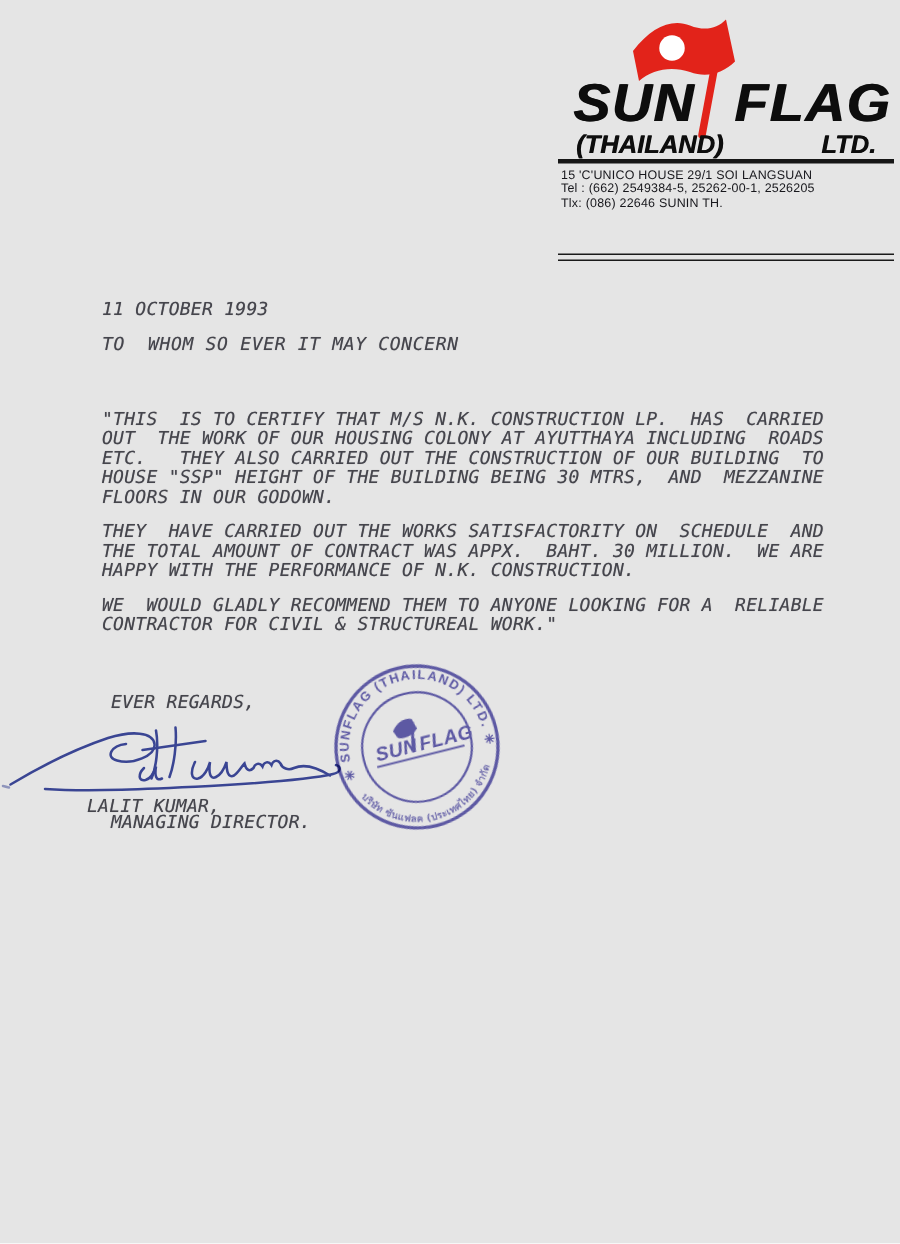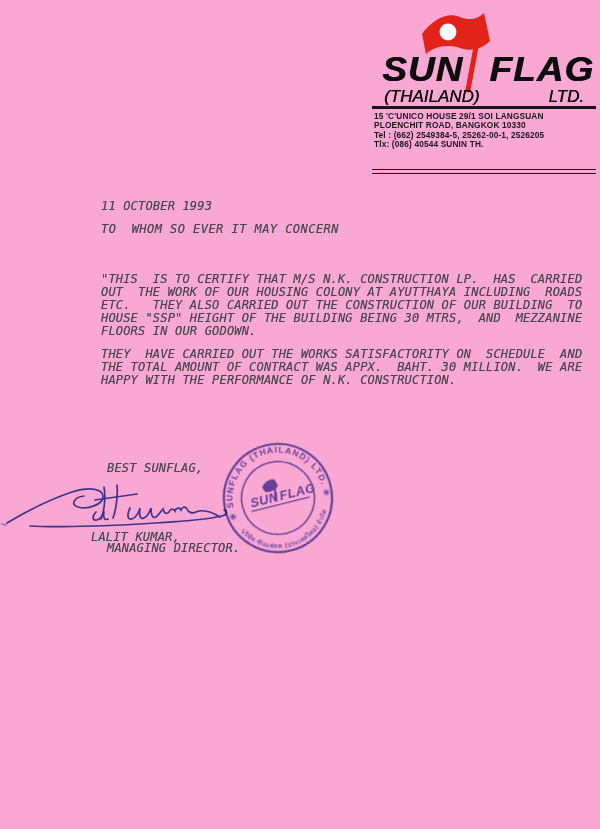--- a/index.html
+++ b/index.html
@@ -1,36 +1,36 @@
 <!DOCTYPE html>
 <html><head>
 <meta charset="utf-8">
 <style>
   html,body{margin:0;padding:0;background:#ffffff;}
-  .page{position:relative;width:600px;height:829px;background:#f9a8d4;overflow:hidden;
+  .page{position:relative;width:600px;height:829px;background:#e5e5e5;overflow:hidden;
         font-family:"Liberation Sans",sans-serif;}
   
   .letterhead{position:absolute;left:372px;top:10px;width:224px;height:160px;}
   .flag-svg{position:absolute;left:46px;top:0px;width:78px;height:84px;}
   .company{position:absolute;left:10px;top:42px;width:212px;display:flex;
            justify-content:space-between;font-style:italic;font-weight:700;
            font-size:37px;line-height:34px;color:#0d0d0d;letter-spacing:1px;
            text-shadow:0.7px 0 0 currentColor;transform:scaleY(.96);}
   .company-sub{position:absolute;left:12px;top:77px;width:200px;display:flex;
-           justify-content:space-between;font-style:italic;font-weight:400;
+           justify-content:space-between;font-style:italic;font-weight:700;
            font-size:17px;color:#0d0d0d;text-shadow:0.4px 0 0 currentColor;text-align:center;}
   .rule-thick{position:absolute;left:0;top:96px;width:224px;height:3px;background:#161616;}
   .addr{position:absolute;left:2px;top:102px;width:222px;font-size:8.3px;line-height:9.3px;
-        font-weight:700;color:#17171c;letter-spacing:.15px;}
+        font-weight:400;color:#17171c;letter-spacing:.15px;}
   .rule-double{position:absolute;left:0;top:159px;width:224px;height:3px;
         border-top:1.4px solid #1a1a1a;border-bottom:1px solid #1a1a1a;}
   
   .tw{position:absolute;left:68px;font-family:"DejaVu Sans Mono",monospace;
       font-style:italic;font-size:12px;line-height:12.9px;color:#45454c;
-      letter-spacing:.18px;white-space:pre;text-shadow:0 0 .5px rgba(64,64,74,.55);margin-left:33px;}
+      letter-spacing:.18px;white-space:pre;text-shadow:0 0 .5px rgba(64,64,74,.55);}
   .t-date{top:200px;}
   .t-salutation{top:223px;letter-spacing:.45px;}
   .t-p1{top:273px;}
   .t-p2{top:348px;font-style:italic;}
   .t-p3{top:397px;}
   .t-closing{top:462px;left:74px;}
   .t-name{top:531px;left:58px;}
   .t-title{top:542px;left:74px;}
   
   .sig-svg{position:absolute;left:0;top:474px;width:245px;height:70px;
@@ -60,38 +60,39 @@
       <span>SUN</span>
       <span>FLAG</span>
     </div>
     <div class="company-sub">
       <span>(THAILAND)</span>
       <span>LTD.</span>
     </div>
     <div class="rule-thick"></div>
     <div class="addr">
       <div>15 'C'UNICO HOUSE 29/1 SOI LANGSUAN</div>
-      <div>PLOENCHIT ROAD, BANGKOK 10330</div>
       <div>Tel : (662) 2549384-5, 25262-00-1, 2526205</div>
-      <div>Tlx: (086) 40544 SUNIN TH.</div>
+      <div>Tlx: (086) 22646 SUNIN TH.</div>
     </div>
     <div class="rule-double"></div>
   </div>
 
   <div class="tw t-date">11 OCTOBER 1993</div>
   <div class="tw t-salutation">TO  WHOM SO EVER IT MAY CONCERN</div>
   <div class="tw t-p1">"THIS  IS TO CERTIFY THAT M/S N.K. CONSTRUCTION LP.  HAS  CARRIED
 OUT  THE WORK OF OUR HOUSING COLONY AT AYUTTHAYA INCLUDING  ROADS
 ETC.   THEY ALSO CARRIED OUT THE CONSTRUCTION OF OUR BUILDING  TO
 HOUSE "SSP" HEIGHT OF THE BUILDING BEING 30 MTRS,  AND  MEZZANINE
 FLOORS IN OUR GODOWN.</div>
   <div class="tw t-p2">THEY  HAVE CARRIED OUT THE WORKS SATISFACTORITY ON  SCHEDULE  AND
 THE TOTAL AMOUNT OF CONTRACT WAS APPX.  BAHT. 30 MILLION.  WE ARE
 HAPPY WITH THE PERFORMANCE OF N.K. CONSTRUCTION.</div>
-  <div class="tw t-closing">BEST SUNFLAG,</div>
+  <div class="tw t-p3">WE  WOULD GLADLY RECOMMEND THEM TO ANYONE LOOKING FOR A  RELIABLE
+CONTRACTOR FOR CIVIL &amp; STRUCTUREAL WORK."</div>
+  <div class="tw t-closing">EVER REGARDS,</div>
   <div class="tw t-name">LALIT KUMAR,</div>
   <div class="tw t-title">MANAGING DIRECTOR.</div>
 
   <svg class="sig-svg" viewBox="0 0 245 70">
     <g stroke="#2c3a9b" stroke-width="1.7" fill="none" stroke-linecap="round" opacity="0.9">
       <path d="M 2 50 C 3 50, 5 51, 6 51" opacity="0.5"></path>
       <path d="M 7 49 C 22 40, 48 26, 72 18 C 88 13, 102 14, 103 22 C 104 30, 88 36, 78 33 C 70 31, 74 23, 84 22"></path>
       <path d="M 30 52 C 60 54, 100 52, 140 50 C 175 48, 205 46, 222 42 C 227 41, 228 37, 224 36"></path>
       <path d="M 96 38 C 92 42, 92 47, 97 46 C 101 45, 103 40, 104 37 C 103 43, 104 47, 108 45"></path>
       <path d="M 104 13 C 106 24, 104 38, 101 45"></path>

